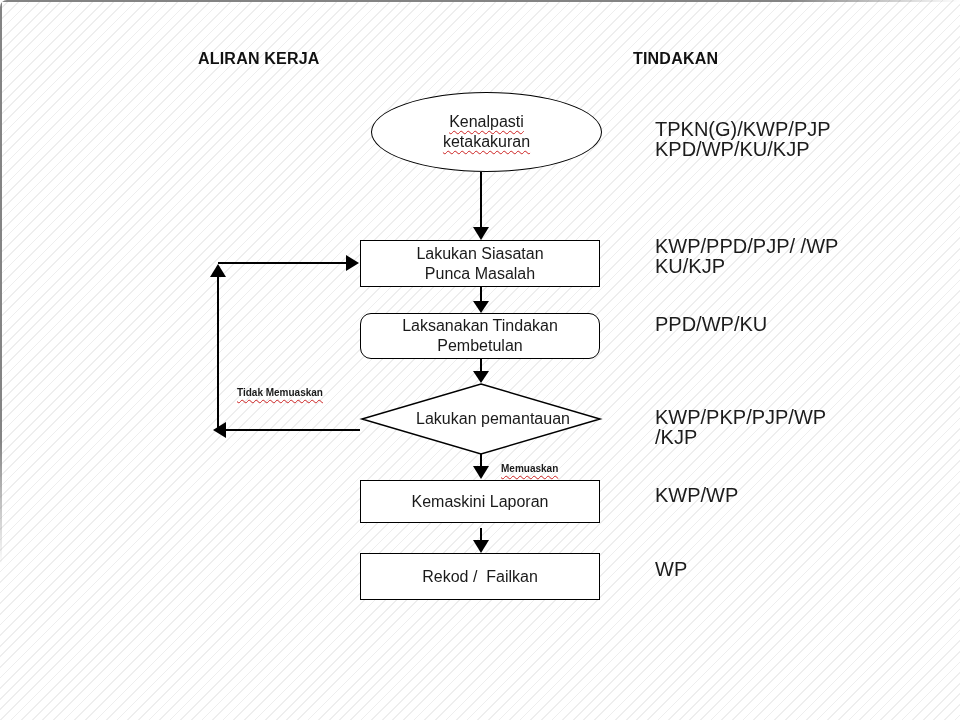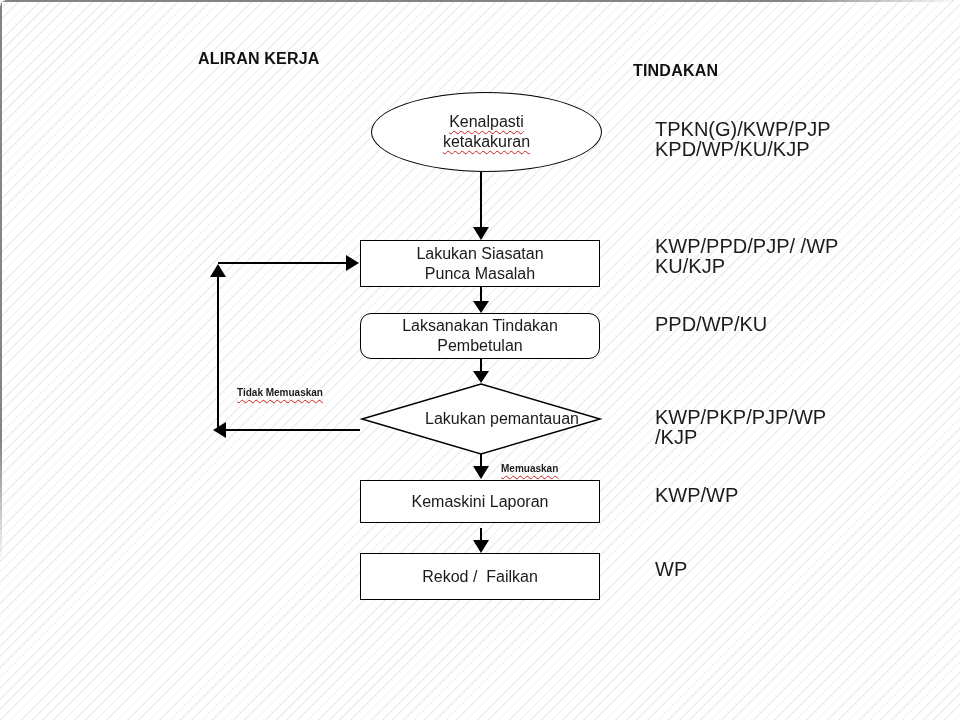--- a/index.html
+++ b/index.html
@@ -23,21 +23,21 @@
     position: absolute; left: 0; top: 0; width: 2px; height: 565px;
     background: linear-gradient(180deg, var(--frame,#848484) 0%, var(--frame,#848484) 78%, rgba(132,132,132,0) 100%);
     border-top-left-radius: 7px;
   }
   .hdr {
     position: absolute;
     font-size: 16px; font-weight: bold; letter-spacing: 0.2px;
     color: #111; line-height: 20px; white-space: nowrap;
   }
   .hdr-left  { left: 198px; top: 49px; }
-  .hdr-right { left: 633px; top: 49px; margin-top: 12px; }
+  .hdr-right { left: 633px; top: 49px; }
 
   svg.connectors { position: absolute; left: 0; top: 0; pointer-events: none; }
   .ln { stroke: var(--line,#000); stroke-width: 2; fill: none; }
   .thin { stroke: var(--line,#000); stroke-width: 1.5; }
   .ah { fill: var(--line,#000); stroke: none; }
   .shape-fill { fill: var(--shape-fill,#ffffff); }
 
   .node {
     position: absolute;
     background: var(--shape-fill,#ffffff);
@@ -117,21 +117,21 @@
   <div class="node ellipse" style="left:371px; top:92px; width:231px; height:80px;">
     <span class="node-label misspell">Kenalpasti
 ketakakuran</span>
   </div>
 
   <div class="node" style="left:360px; top:313px; width:240px; height:46px;border-radius:11px;">
     <span class="node-label">Laksanakan Tindakan
 Pembetulan</span>
   </div>
 
-  <div class="diamond-label" style="left:382px; top:399px; width:240px; height:40px;align-items:center;">
+  <div class="diamond-label" style="left:373px; top:399px; width:240px; height:40px;align-items:center;">
     <span class="node-label">Lakukan pemantauan</span>
   </div>
 
   <div class="node" style="left:360px; top:480px; width:240px; height:43px;">
     <span class="node-label">Kemaskini Laporan</span>
   </div>
 
   <div class="node" style="left:360px; top:553px; width:240px; height:47px;">
     <span class="node-label">Rekod /  Failkan</span>
   </div>

